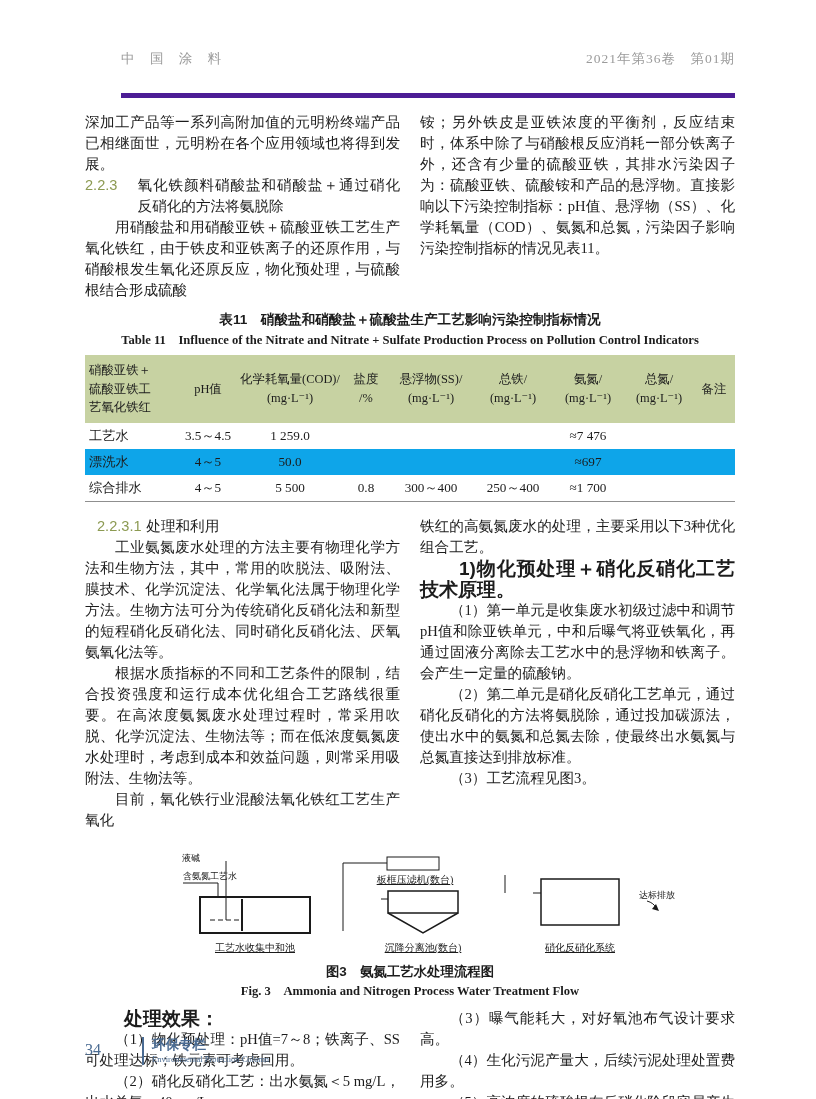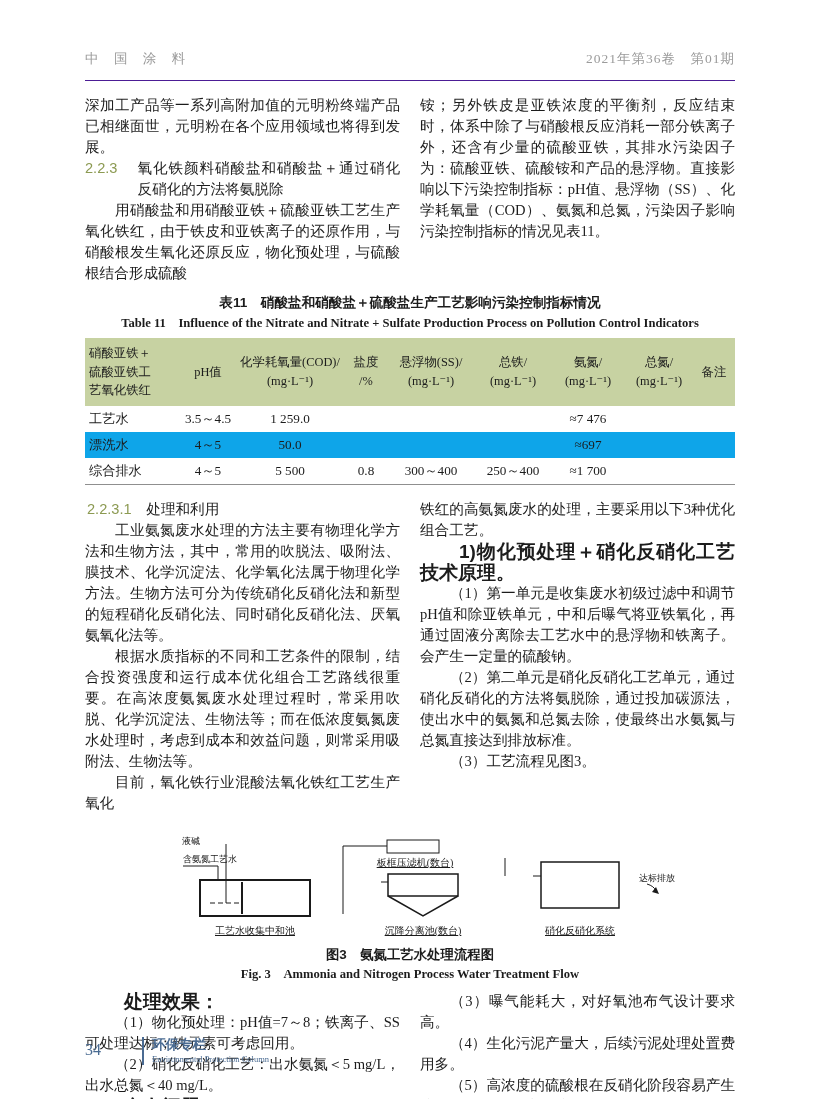--- a/index.html
+++ b/index.html
@@ -2,35 +2,35 @@
 <html><head>
 <meta charset="utf-8">
 <style>
   html,body{margin:0;padding:0;background:#e8e8e8;}
   .page{position:relative;width:816px;height:1099px;background:#ffffff;margin:0 auto;overflow:hidden;
         font-family:"Liberation Serif","DejaVu Serif",serif;color:#1c1c1c;}
   .content{position:absolute;left:85px;top:50px;width:650px;}
 
   
   .pg-header{display:flex;justify-content:space-between;align-items:flex-end;
-             border-bottom:1px solid #4c1d95;padding-bottom:12px;color:#9b9b9b;font-size:13.5px;}
+             border-bottom:5px solid #4c1d95;padding-bottom:25px;color:#9b9b9b;font-size:13.5px;margin-left:36px;}
   .pg-header .journal{letter-spacing:6px;}
   .pg-header .issue{letter-spacing:1px;}
 
   
   .cols{display:flex;gap:20px;margin-top:14px;}
   .col{width:315px;font-size:14.6px;line-height:21px;text-align:justify;}
   .col p{margin:0;}
   p.ind{text-indent:2.05em;}
   p.noind{text-indent:0;}
   .bold-sans{font-family:"Liberation Sans","DejaVu Sans",sans-serif;font-weight:bold;font-size:19px;}
   .sec-head{position:relative;padding-left:3.6em;text-indent:0;}
   .sec-head .num{position:absolute;left:0;top:0;color:#8c9a52;font-family:"Liberation Sans","DejaVu Sans",sans-serif;}
   .sec-head-1{position:relative;padding-left:4.2em;text-indent:0;}
-  .sec-head-1 .num{position:absolute;left:2px;top:0;color:#8c9a52;font-family:"Liberation Sans","DejaVu Sans",sans-serif;}
+  .sec-head-1 .num{position:absolute;left:12px;top:0;color:#8c9a52;font-family:"Liberation Sans","DejaVu Sans",sans-serif;}
 
   
   .tbl-block{margin-top:10px;}
   .tbl-title-cn{text-align:center;font-family:"Liberation Sans","DejaVu Sans",sans-serif;
                 font-weight:bold;font-size:13.6px;margin:0 0 3px 0;}
   .tbl-title-en{text-align:center;font-weight:bold;font-size:12.6px;margin:0 0 6px 0;}
   table.data{width:650px;border-collapse:collapse;table-layout:fixed;border-bottom:1px solid #8f8f8f;}
   table.data th{background:#c7d2a2;font-weight:normal;font-size:12.4px;line-height:1.5;
                 vertical-align:middle;padding:6px 1px;white-space:pre-line;text-align:center;}
   table.data th:first-child{text-align:left;padding-left:4px;}

